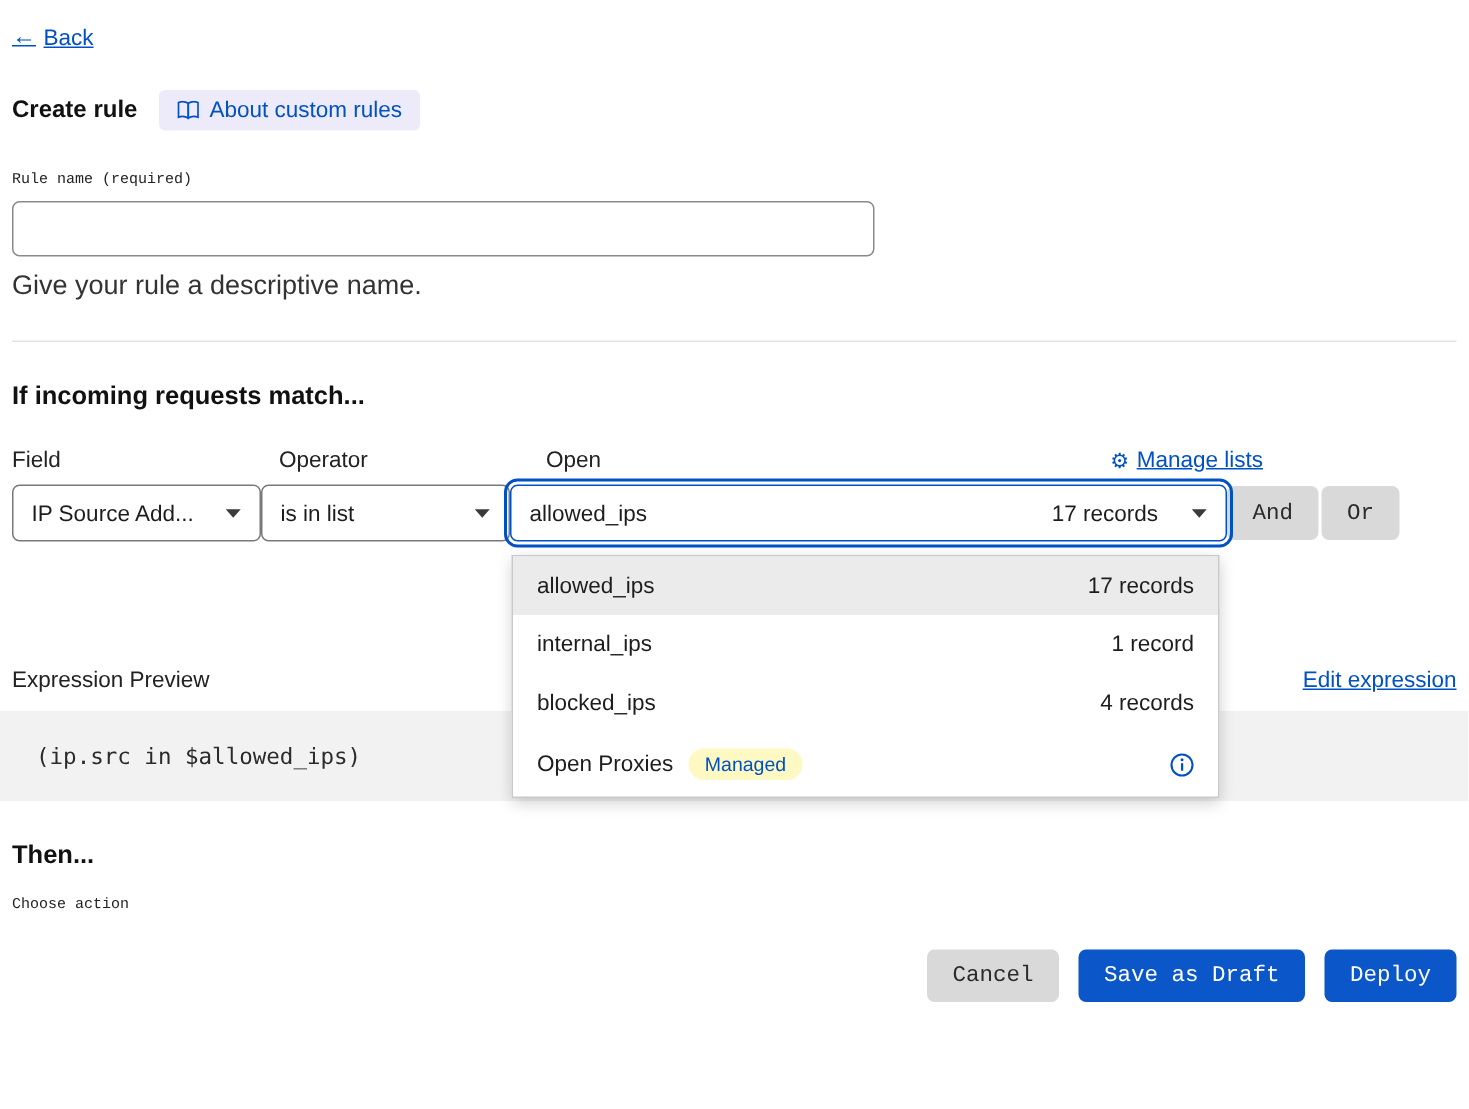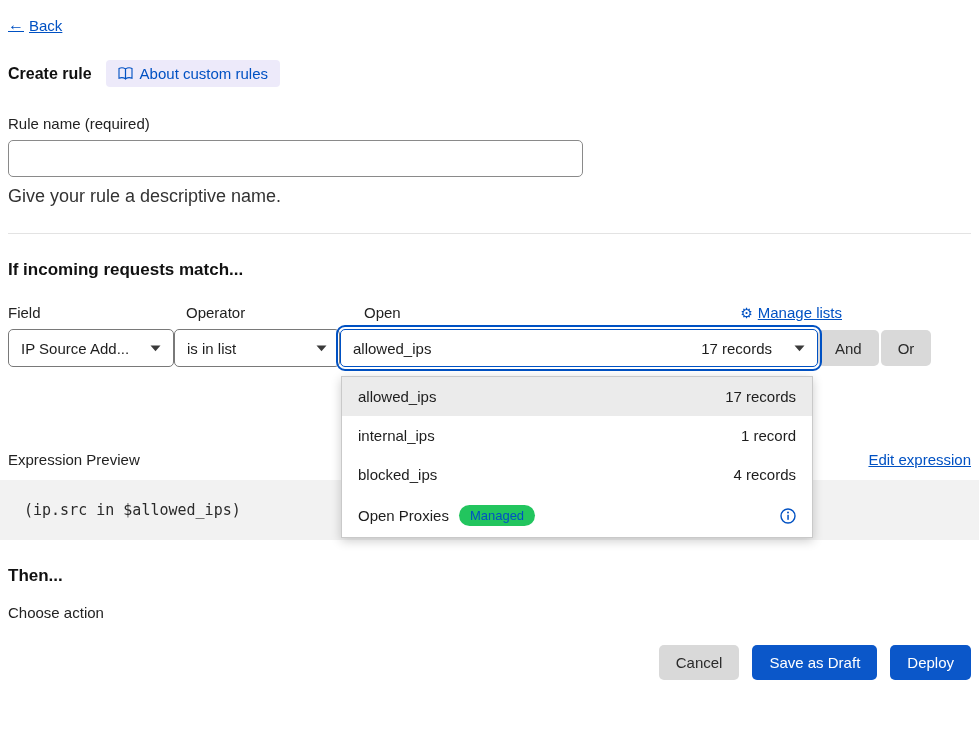--- a/index.html
+++ b/index.html
@@ -21,21 +21,21 @@
 
   .title-row { display: flex; align-items: center; gap: 14px; margin-top: 26px; }
   .page-title { font-size: 16px; font-weight: 700; color: #111; }
   .about-chip {
     display: inline-flex; align-items: center; gap: 7px;
     background: #edeafa; color: #0051c3;
     font-size: 15px; padding: 5px 12px; border-radius: 4px;
     text-decoration: none;
   }
 
-  .field-label { font-size: 15px; color: #222; margin-top: 28px; }
+  .field-label { font-size: 10px; color: #222; margin-top: 28px; font-family: Liberation Mono, monospace; }
   .text-input {
     display: block; margin-top: 8px;
     width: 575px; height: 37px;
     border: 1px solid #8a8a8a; border-radius: 5px;
     font-size: 15px; padding: 0 12px;
     font-family: "Liberation Sans", sans-serif;
   }
   .helper-text { font-size: 18px; color: #333; margin-top: 9px; }
 
   .divider { border: none; border-top: 1px solid #e3e3e3; margin-top: 26px; }
@@ -66,42 +66,42 @@
     border: 1px solid #0051c3;
     outline: 2px solid #0051c3;
     outline-offset: 2px;
     border-radius: 5px;
   }
   .value-right { display: flex; align-items: center; gap: 12px; }
   .records { color: #1d1d1d; }
 
   .btn {
     border: none; border-radius: 5px; cursor: pointer;
-    font-size: 15px; font-family: Liberation Sans, sans-serif;
+    font-size: 15px; font-family: Liberation Mono, monospace;
     height: 36px; padding: 0 17px;
   }
   .btn.neutral { background: #d9d9d9; color: #2b2b2b; }
   .btn.primary { background: #0b57c9; color: #ffffff; }
   .or-btn { margin-left: 2px; }
 
   .dropdown {
     position: absolute; left: 1px; top: calc(100% + 9px);
     width: 472px; background: #ffffff;
     border: 1px solid #c9c9c9;
     box-shadow: 0 3px 10px rgba(0,0,0,0.2);
     z-index: 20;
   }
   .dd-item {
     display: flex; justify-content: space-between; align-items: center;
     padding: 11px 16px; font-size: 15px; cursor: pointer; color: #1d1d1d;
   }
   .dd-item.selected { background: #ebebeb; }
   .dd-left { display: flex; align-items: center; gap: 10px; }
   .managed-badge {
-    background: #22c55e; color: #0051c3;
+    background: #fef9c3; color: #0051c3;
     font-size: 13px; padding: 3px 11px; border-radius: 11px;
   }
   .info-icon { display: inline-flex; cursor: pointer; }
 
   .expr-row { display: flex; justify-content: space-between; align-items: center; margin-top: 84px; }
   .expr-label { font-size: 15px; color: #222; }
   .code-block {
     margin: 12px -8px 0 -8px;
     background: #f2f2f2;
     padding: 21px 24px;

